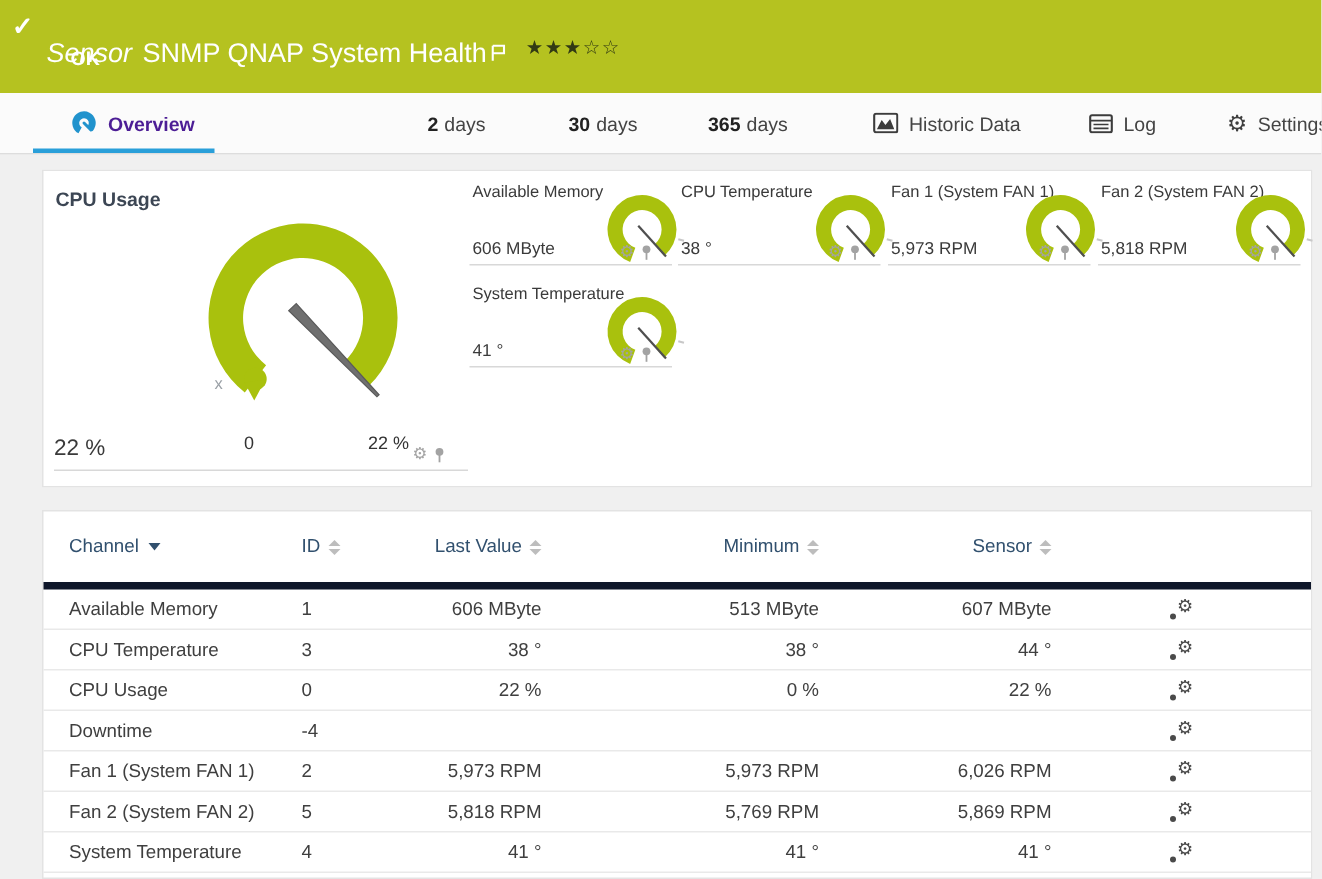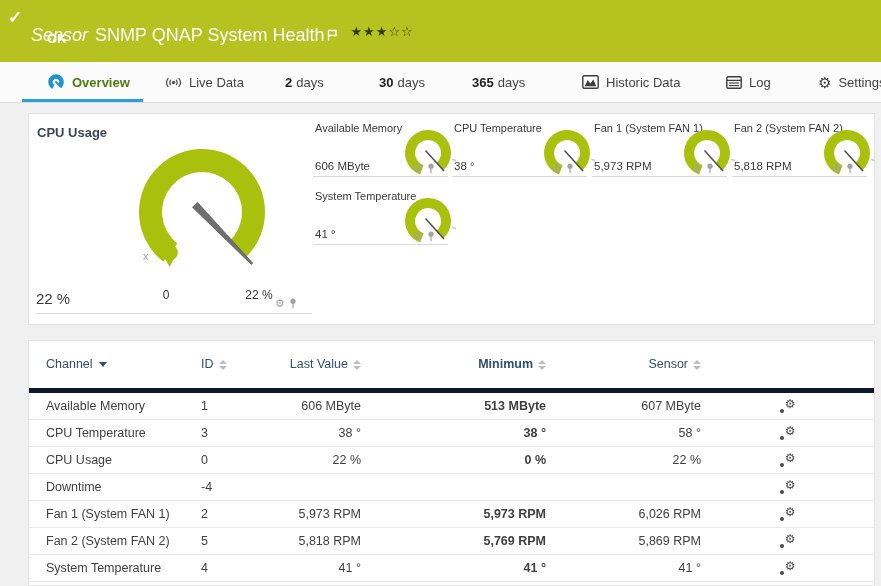--- a/index.html
+++ b/index.html
@@ -17,21 +17,21 @@
   .title-line { position:absolute; left:31px; top:5px; font-size:18px; white-space:nowrap;margin-top:20px; }
   .sensor-word { font-style:italic; margin-right:7px; }
   .flag { display:inline-block; margin-left:3px; vertical-align:top; margin-top:1px; }
   .stars { font-size:13px; letter-spacing:1px; color:#323a14; vertical-align:top; margin-left:12px; display:inline-block; margin-top:-1px; }
   .status-ok { position:absolute; left:47px; top:31px; font-size:13px; font-weight:bold; }
 
   
   .tabbar { position:absolute; top:62px; left:0; width:881px; height:41px; background:#fbfbfb; border-bottom:1px solid #ddd; }
   .tab { position:absolute; top:0; height:40px; display:flex; align-items:center; gap:7px; font-size:13px; color:#444; cursor:pointer; white-space:nowrap; }
   .tab .num { font-weight:bold; color:#222; margin-right:-3px; }
-  .tab.active { color:#4d7c0f; font-weight:bold; }
+  .tab.active { color:#4c1d95; font-weight:bold; }
   .tab-underline { position:absolute; left:22px; bottom:0; width:121px; height:3px; background:#2a9fd9; }
   .tab svg, .tab .gearglyph { flex:0 0 auto; }
   .gearglyph { font-size:15px; color:#3f3f3f; line-height:1; }
 
   
   .panel { position:absolute; left:28px; width:847px; background:#fff; border:1px solid #e3e3e3; }
   .gauge-panel { top:113px; height:212px; }
   .table-panel { top:340px; height:246px; }
 
   
@@ -52,21 +52,21 @@
   .sbox .sgauge { position:absolute; left:87px; top:10px; overflow:visible; }
   .sbox .svalue { position:absolute; left:2px; top:45px; font-size:11.5px; color:#3a3a3a; }
   .sbox .blk-icons { left:100px; top:48px; }
 
   
   .thead { display:flex; align-items:flex-start; height:52px; padding-top:16px; border-bottom:5px solid #0f172a; font-size:12.5px; color:#31506e; }
   .trow { display:flex; align-items:center; height:27px; border-bottom:1px solid #e9e9e9; font-size:12.5px; color:#3f3f3f; }
   .c-ch  { width:172px; padding-left:17px; text-align:left; }
   .c-id  { width:85px;  text-align:left; }
   .c-last{ width:75px;  text-align:right; }
-  .c-min { width:185px; text-align:right;font-weight:bold; }
+  .c-min { width:185px; text-align:right; }
   .c-max { width:155px; text-align:right; }
   .c-set { flex:1; display:flex; justify-content:center; }
   .sort-down { display:inline-block; width:0; height:0; border-left:4px solid transparent; border-right:4px solid transparent; border-top:5px solid #31506e; margin-left:6px; vertical-align:middle; }
   .sort-both { display:inline-block; vertical-align:middle; margin-left:5px; }
   .sort-both i { display:block; width:0; height:0; border-left:4px solid transparent; border-right:4px solid transparent; }
   .sort-both .up { border-bottom:4px solid #bdbdbd; margin-bottom:2px; }
   .sort-both .dn { border-top:4px solid #bdbdbd; }
   .chset { position:relative; width:18px; height:15px; cursor:pointer; }
   .chset .cog { position:absolute; right:1px; top:-1px; font-size:12px; color:#4a4a4a; line-height:1; }
   .chset .dot { position:absolute; left:1px; bottom:1px; width:4px; height:4px; border-radius:50%; background:#4a4a4a; }
@@ -85,27 +85,20 @@
 </div>
 
 <div class="tabbar">
   <div class="tab active" style="left:47px">
     <svg width="18" height="18" viewBox="0 0 18 18">
       <circle cx="9" cy="9" r="5.5" fill="none" stroke="#2193cd" stroke-width="4.6" stroke-dasharray="27.3 7.3" transform="rotate(118 9 9)"></circle>
       <line x1="9" y1="9" x2="13.6" y2="13.6" stroke="#2193cd" stroke-width="2" stroke-linecap="round"></line>
     </svg>
     <span>Overview</span>
   </div>
-  <div class="tab" style="left:165px">
-    <svg width="17" height="15" viewBox="0 0 17 15">
-      <circle cx="8.5" cy="7.5" r="1.7" fill="#555"></circle>
-      <path d="M5.8 4.9 A4.3 4.3 0 0 0 5.8 10.1 M3.3 3.1 A7 7 0 0 0 3.3 11.9 M11.2 4.9 A4.3 4.3 0 0 1 11.2 10.1 M13.7 3.1 A7 7 0 0 1 13.7 11.9" fill="none" stroke="#555" stroke-width="1.3"></path>
-    </svg>
-    <span>Live Data</span>
-  </div>
   <div class="tab" style="left:285px">
     <span class="num">2</span>
     <span>days</span>
   </div>
   <div class="tab" style="left:379px">
     <span class="num">30</span>
     <span>days</span>
   </div>
   <div class="tab" style="left:472px">
     <span class="num">365</span>
@@ -265,21 +258,21 @@
           <span class="cog">⚙</span>
           <span class="dot"></span>
         </span>
       </div>
   </div>
   <div class="trow">
     <div class="c-ch">CPU Temperature</div>
     <div class="c-id">3</div>
     <div class="c-last">38 °</div>
     <div class="c-min">38 °</div>
-    <div class="c-max">58 °</div>
+    <div class="c-max">44 °</div>
     <div class="c-set">
         <span class="chset">
           <span class="cog">⚙</span>
           <span class="dot"></span>
         </span>
       </div>
   </div>
   <div class="trow">
     <div class="c-ch">CPU Usage</div>
     <div class="c-id">0</div>

